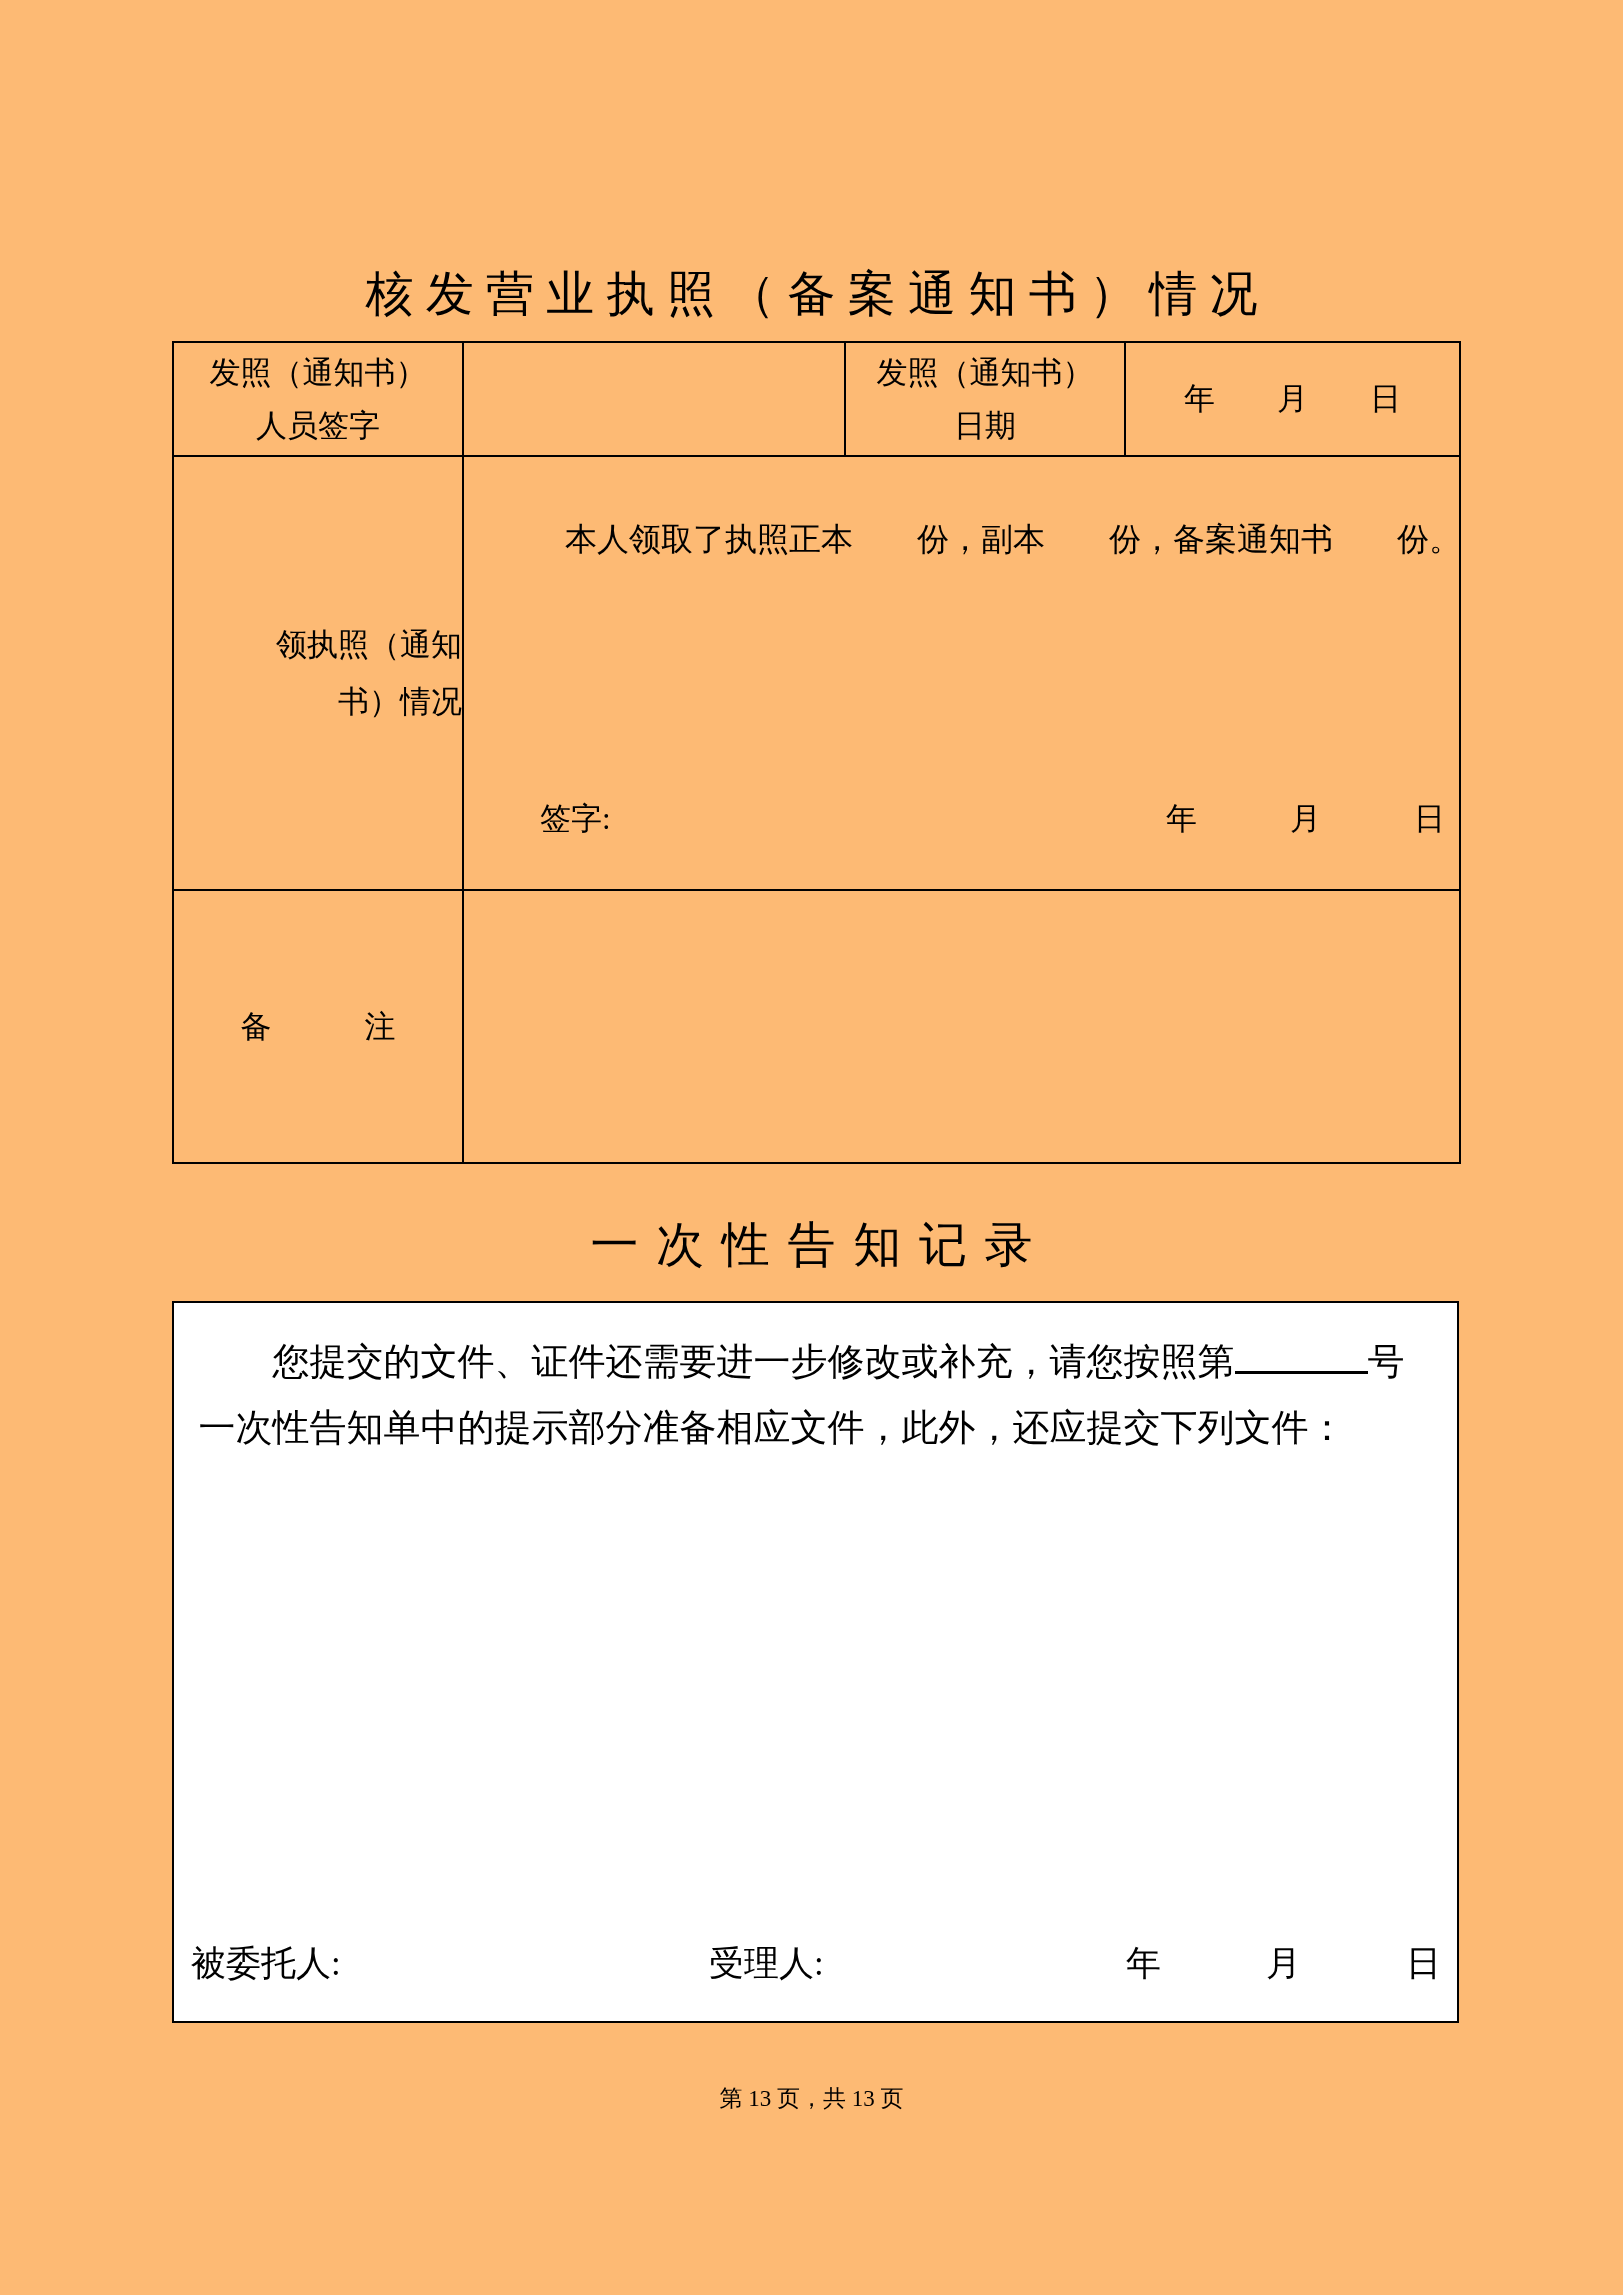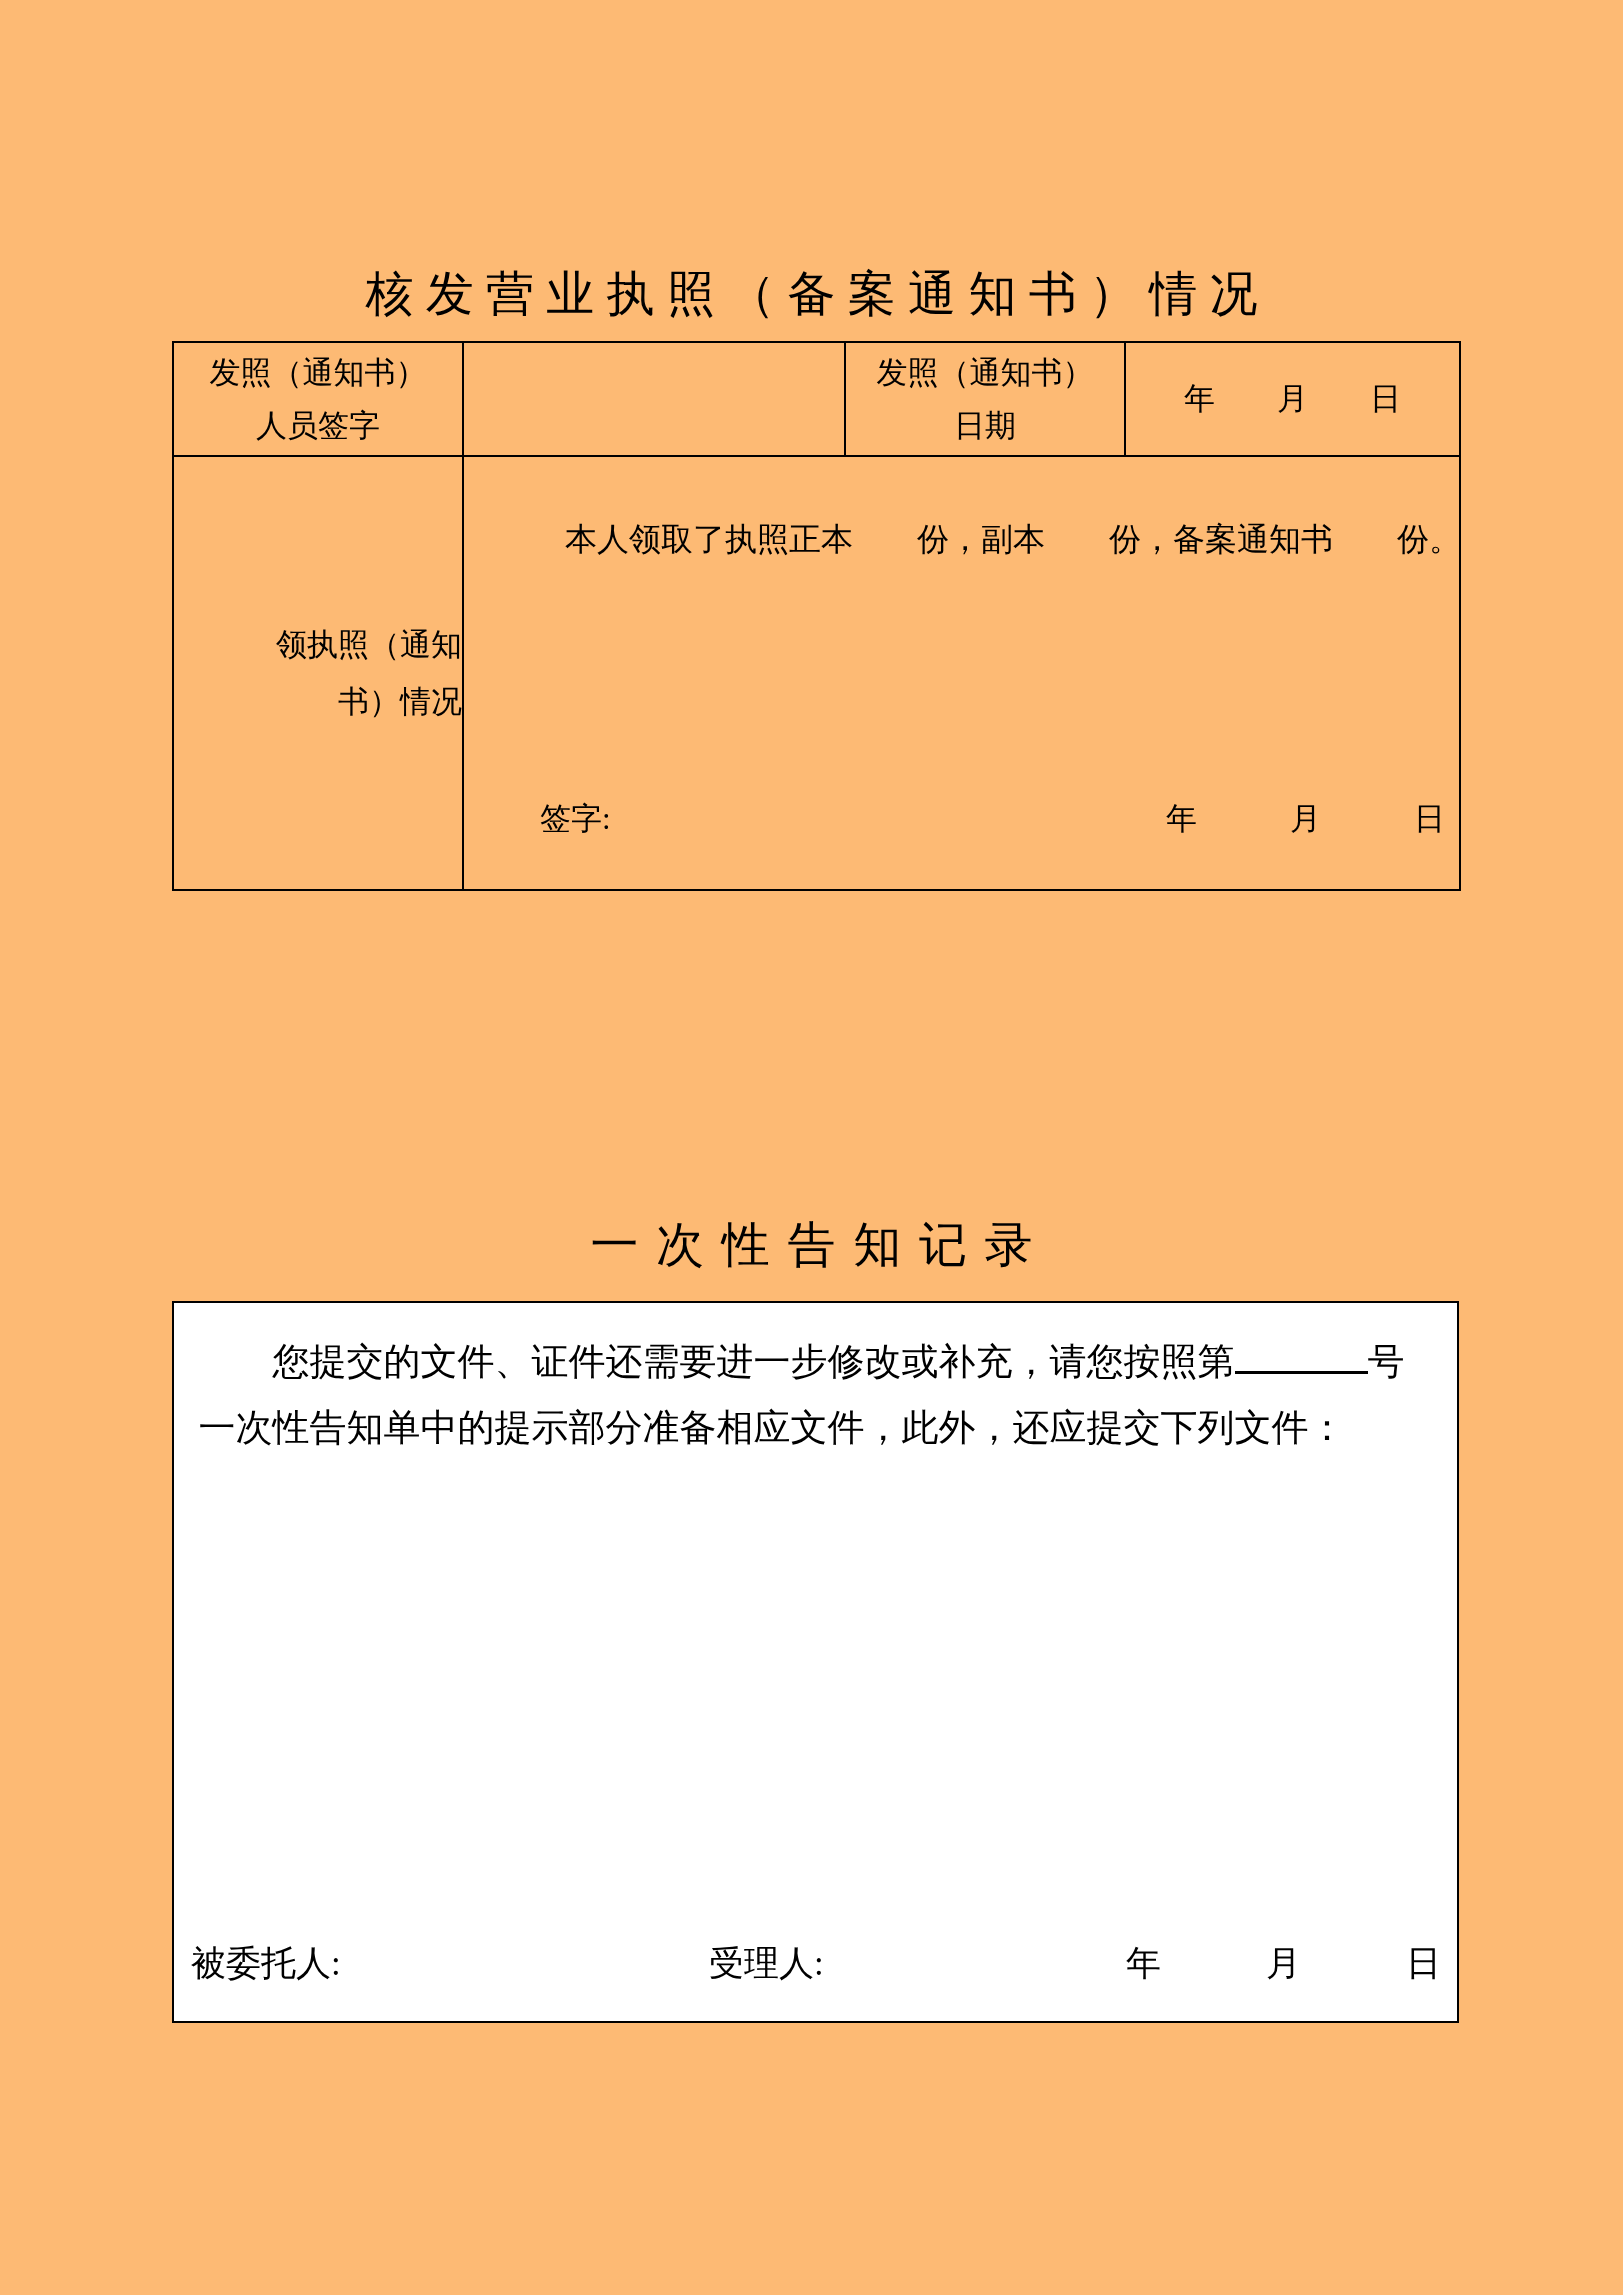--- a/index.html
+++ b/index.html
@@ -128,33 +128,40 @@
         </td>
         <td class="receive-content" colspan="3">
           <div class="receive-statement u3000">本人领取了执照正本　　份，副本　　份，备案通知书　　份。</div>
           <div class="sign-line">
             <span class="sign-label">签字:</span>
             <span class="sign-date">年　　　月　　　日</span>
           </div>
         </td>
       </tr>
 
+      <tr class="row-remark">
+        <td>
+          <span class="remark-label u3000">备　　　注</span>
+        </td>
+        <td colspan="3"></td>
+      </tr>
     </tbody>
   </table>
 
   <div id="title-notice" class="doc-title">一次性告知记录</div>
 
   <div class="notice-box">
     <div class="notice-para">
       <span>您提交的文件、证件还需要进一步修改或补充，请您按照第</span><span class="blank-underline"></span><span>号</span><br>
       <span>一次性告知单中的提示部分准备相应文件，此外，还应提交下列文件：</span>
     </div>
 
     <div class="notice-bottom">
       <span class="delegate-label">被委托人:</span>
       <span class="acceptor-label">受理人:</span>
       <span class="notice-date">年　　　月　　　日</span>
     </div>
   </div>
 
+  <div class="page-footer">第 13 页，共 13 页</div>
 
 </div>
 
 
 </body></html>

